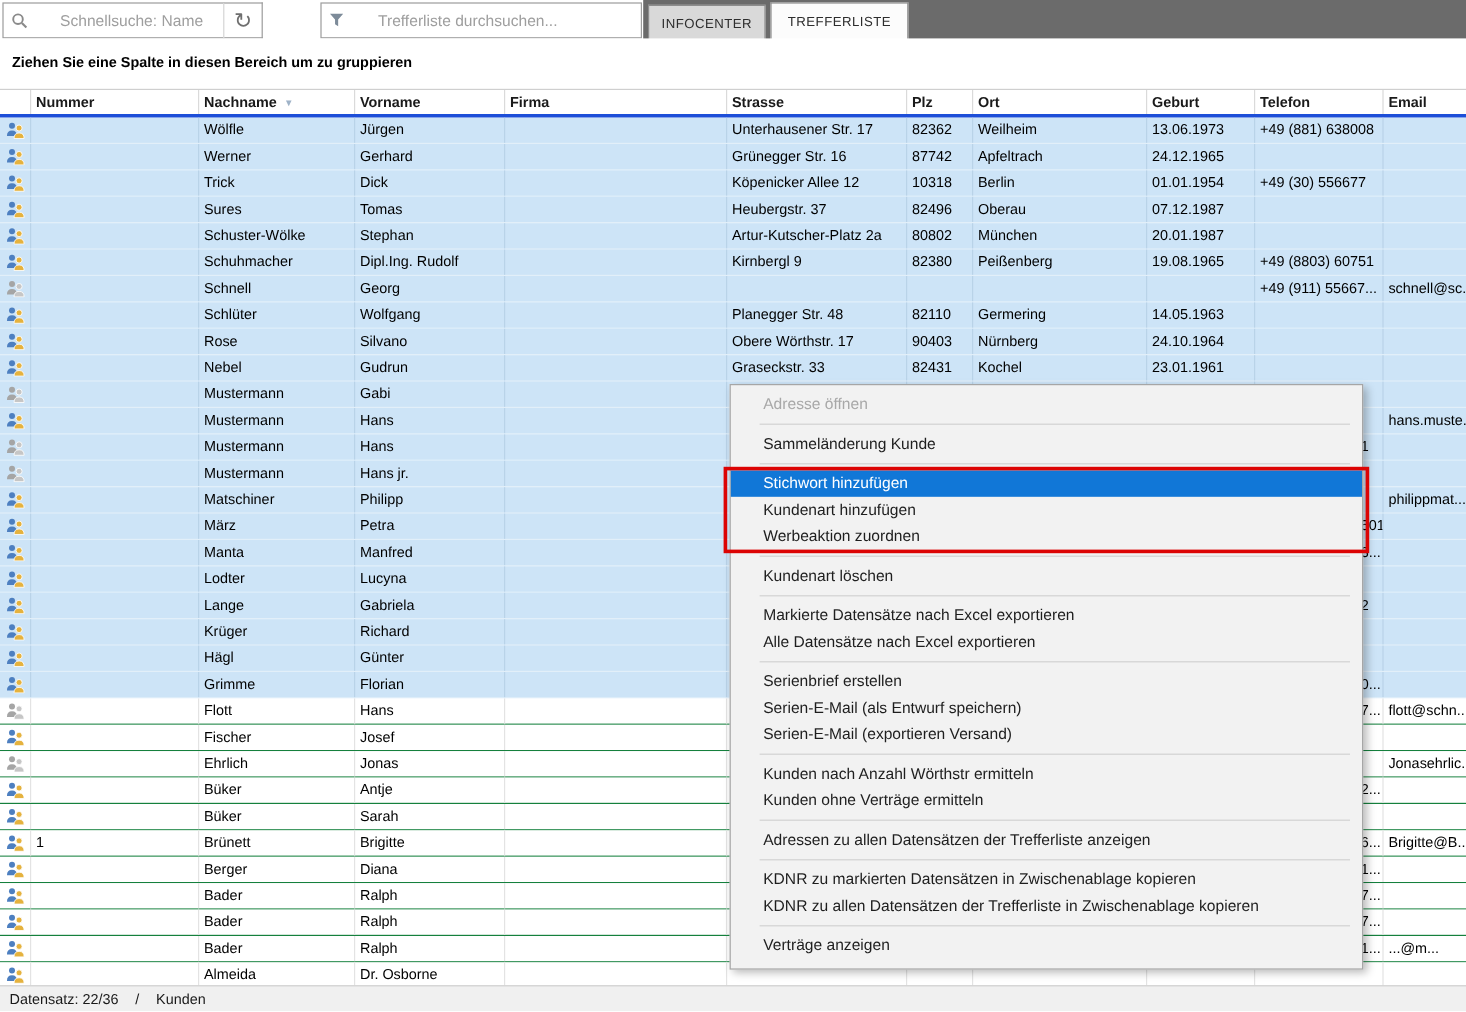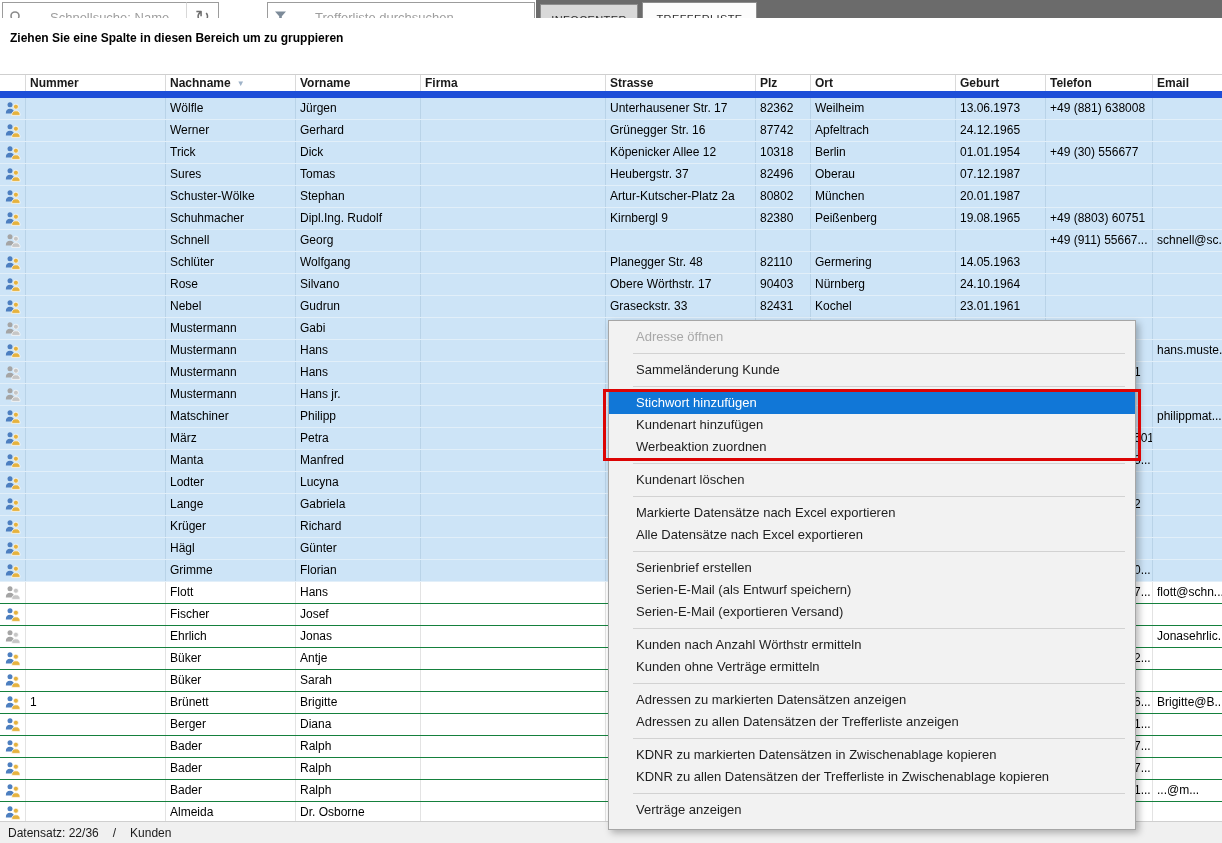--- a/index.html
+++ b/index.html
@@ -20,26 +20,26 @@
   .searchbox input::placeholder { color:#9e9e9e; opacity:1; }
   .refresh-btn { position:absolute; left:186px; top:2px; width:33px; height:30px; border:1px solid #9c9c9c;
                  border-left:1px solid #d8d8d8; background:#fff; display:flex; align-items:center;
                  justify-content:center; font-size:18px; color:#6f6f6f; cursor:pointer; }
   .tab { position:absolute; display:flex; align-items:center; justify-content:center;
          font-size:11px; letter-spacing:.4px; color:#2d2d2d; border:1px solid #8d8d8d; border-bottom:none;text-align:center; }
   .tab-infocenter { left:540px; top:4px; width:98px; height:30px; background:#d9d9d9; }
   .tab-trefferliste { left:642px; top:2px; width:115px; height:32px; background:#fcfcfc; }
 
   
-  .group-panel { position:absolute; top:18px; left:0; width:1222px; height:40px; background:#fff;
+  .group-panel { position:absolute; top:32px; left:0; width:1222px; height:40px; background:#fff;
                  display:flex; align-items:center; padding-left:10px; font-size:12px; font-weight:bold; color:#000; }
 
   
   .grid-header { position:absolute; top:74px; left:0; width:1222px; height:24px; display:flex;
-                 background:#fff; border-top:1px solid #cfcfcf; border-bottom:7px solid #1d4ed8;
+                 background:#fff; border-top:1px solid #cfcfcf; border-bottom:3px solid #1d4ed8;
                  font-size:12px; font-weight:bold; color:#1a1a1a; }
   .hcell { border-right:1px solid #dadada; padding:0 4px; display:flex; align-items:center;
            white-space:nowrap; overflow:hidden; }
   .sorticon { font-size:8px; color:#9fb3c8; margin-left:6px; }
   .grid-body { position:absolute; top:98px; left:0; width:1222px; height:745px; overflow:hidden; }
   .row { display:flex; height:22px; background:#fff; border-bottom:1px solid #15803d; }
   .row.sel { background:#cde4f7; border-bottom-color:#e2eff9; }
   .icell { width:26px; flex:0 0 26px; display:flex; align-items:center; justify-content:center;
            border-right:1px solid #e3e3e3; }
   .row.sel .icell { border-right-color:#b9d3e8; }
@@ -814,21 +814,20 @@
       <div class="menu-item">Markierte Datensätze nach Excel exportieren</div>
       <div class="menu-item">Alle Datensätze nach Excel exportieren</div>
       <div class="menu-sep"></div>
       <div class="menu-item">Serienbrief erstellen</div>
       <div class="menu-item">Serien-E-Mail (als Entwurf speichern)</div>
       <div class="menu-item">Serien-E-Mail (exportieren Versand)</div>
       <div class="menu-sep"></div>
       <div class="menu-item">Kunden nach Anzahl Wörthstr ermitteln</div>
       <div class="menu-item">Kunden ohne Verträge ermitteln</div>
       <div class="menu-sep"></div>
-      <div class="menu-item">Adressen zu markierten Datensätzen anzeigen</div>
       <div class="menu-item">Adressen zu allen Datensätzen der Trefferliste anzeigen</div>
       <div class="menu-sep"></div>
       <div class="menu-item">KDNR zu markierten Datensätzen in Zwischenablage kopieren</div>
       <div class="menu-item">KDNR zu allen Datensätzen der Trefferliste in Zwischenablage kopieren</div>
       <div class="menu-sep"></div>
       <div class="menu-item">Verträge anzeigen</div>
     </div>
 
 </div>
 

